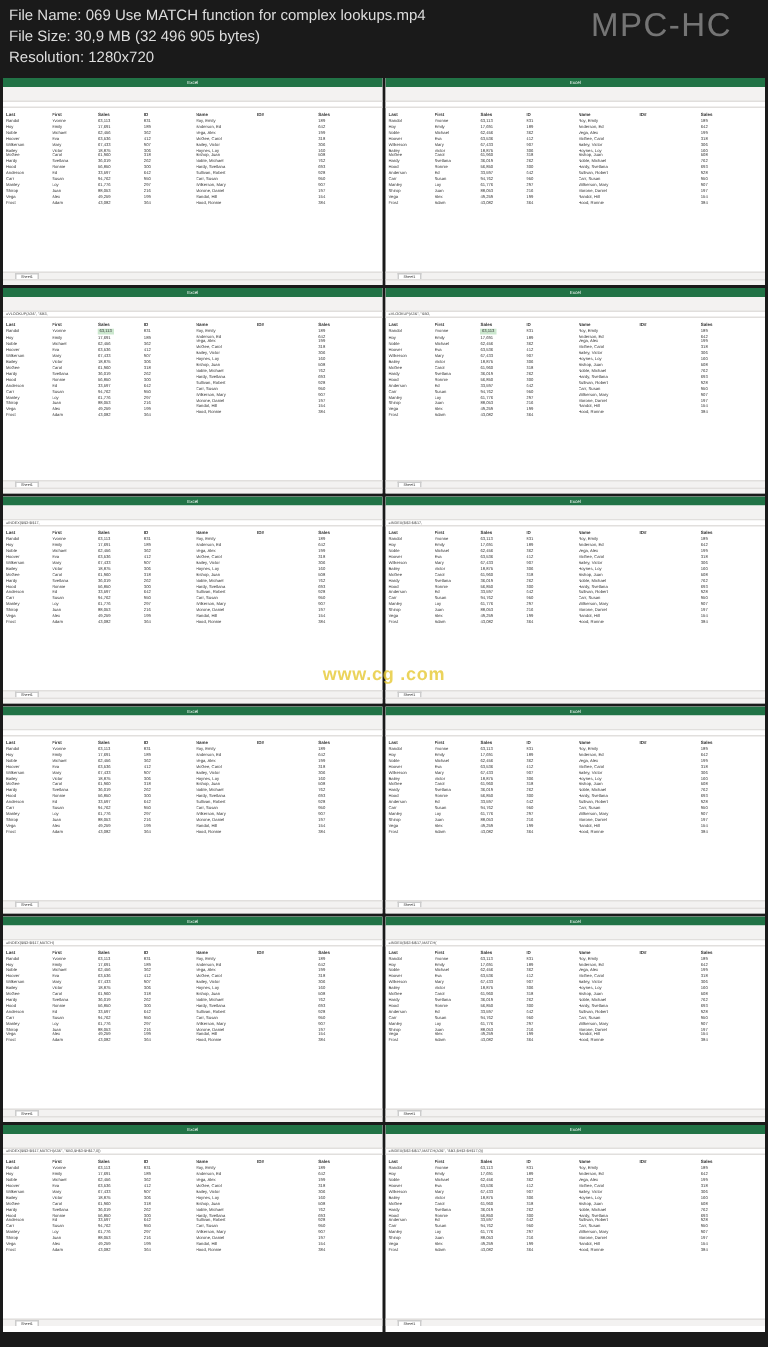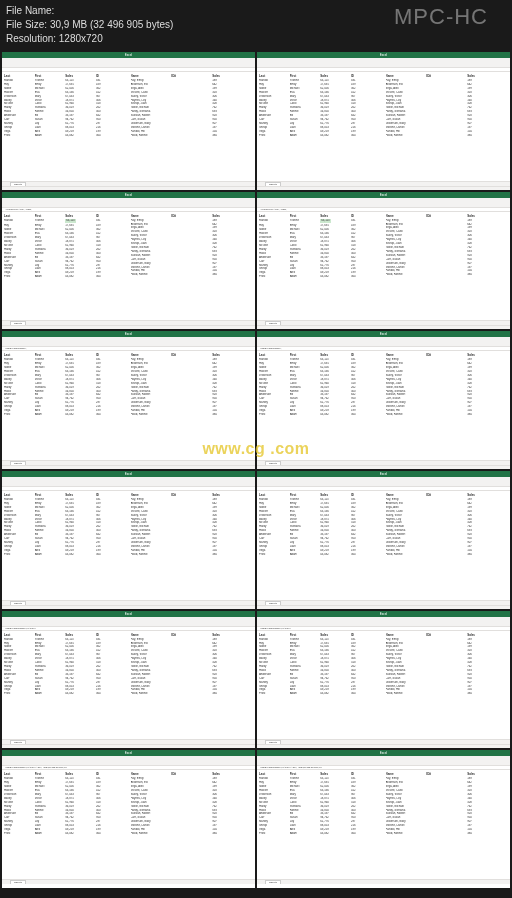--- a/index.html
+++ b/index.html
@@ -123,33 +123,34 @@
     padding: 0 3px;
     height: 4px;
     line-height: 4px;
     margin-right: 1px;
   }
   .watermark {
     position: absolute;
     top: 50%;
     left: 50%;
     transform: translate(-50%, -50%);
-    font-size: 16px;
+    font-size: 12px;
     font-weight: bold;
     color: rgba(230, 200, 50, 0.8);
     pointer-events: none;
     letter-spacing: 0.5px;
   }
 </style>
 </head>
 <body>
 
 <div class="header">
   <div class="row">
     <span>File Name:</span>&nbsp;
+    <span>069 Use MATCH function for complex lookups.mp4</span>
   </div>
   <div class="row">
     <span>File Size:</span>&nbsp;
     <span>30,9 MB (32 496 905 bytes)</span>
   </div>
   <div class="row">
     <span>Resolution:</span>&nbsp;
     <span>1280x720</span>
   </div>
 </div>

